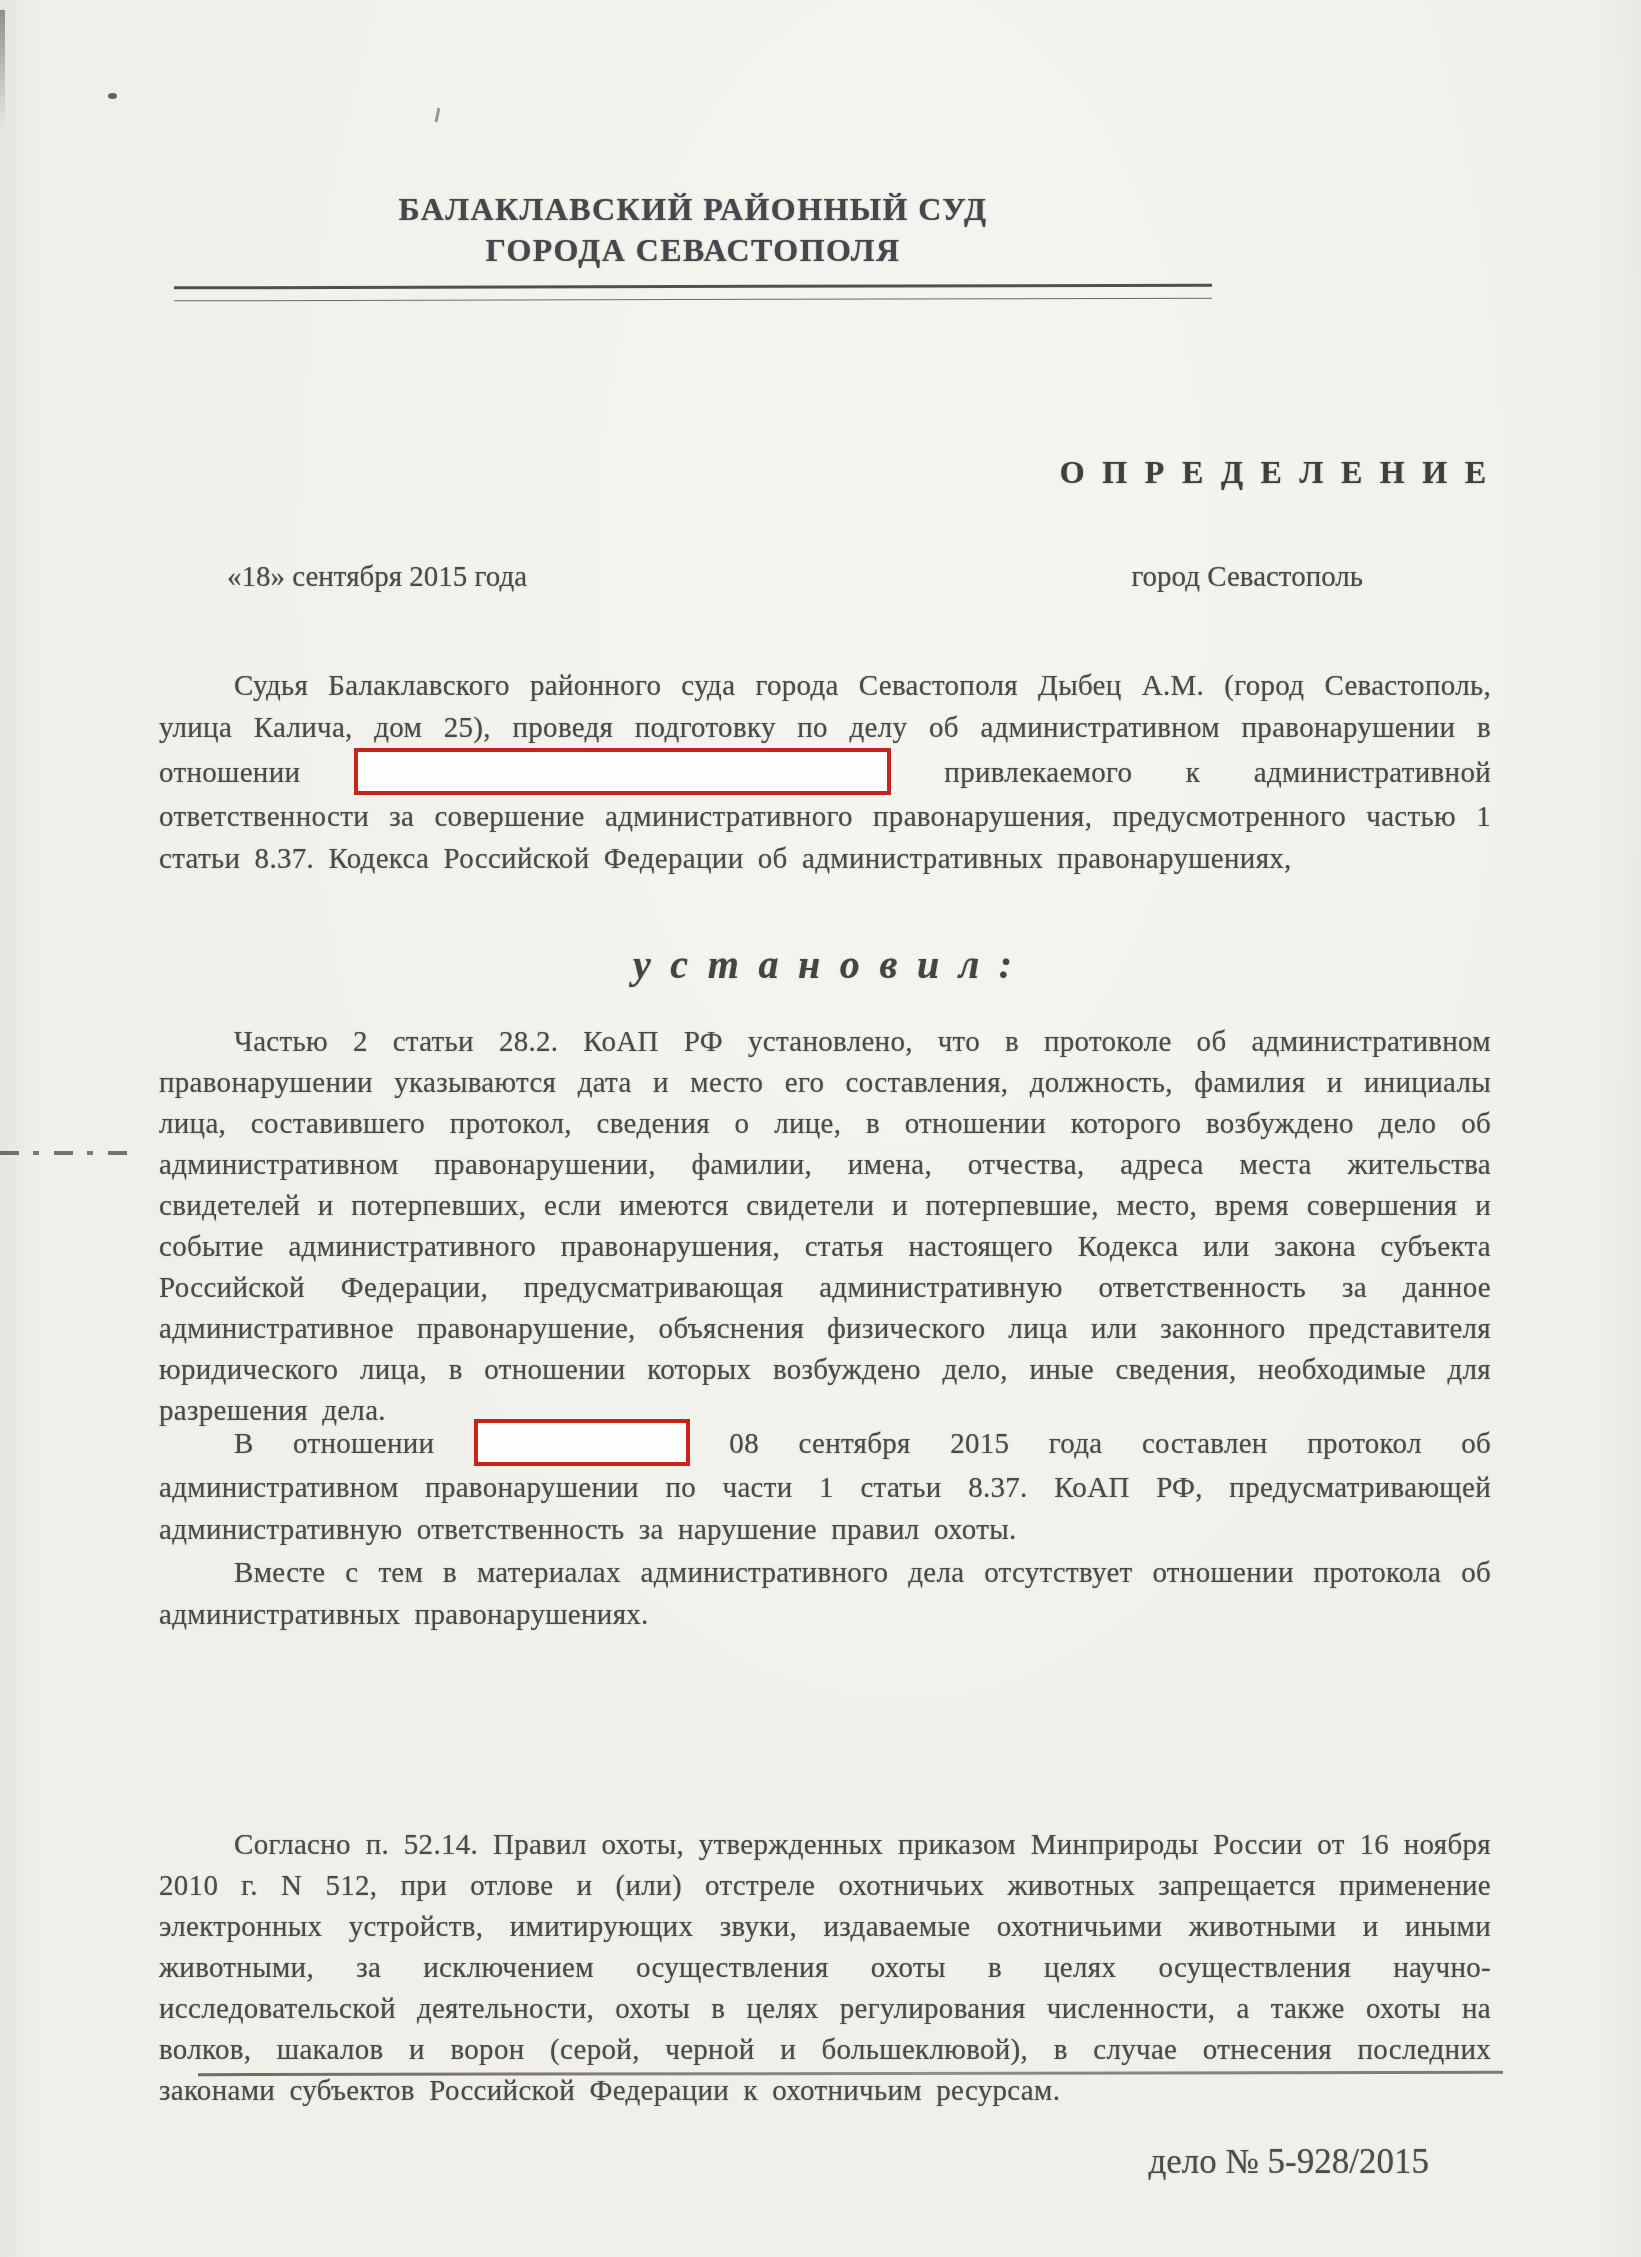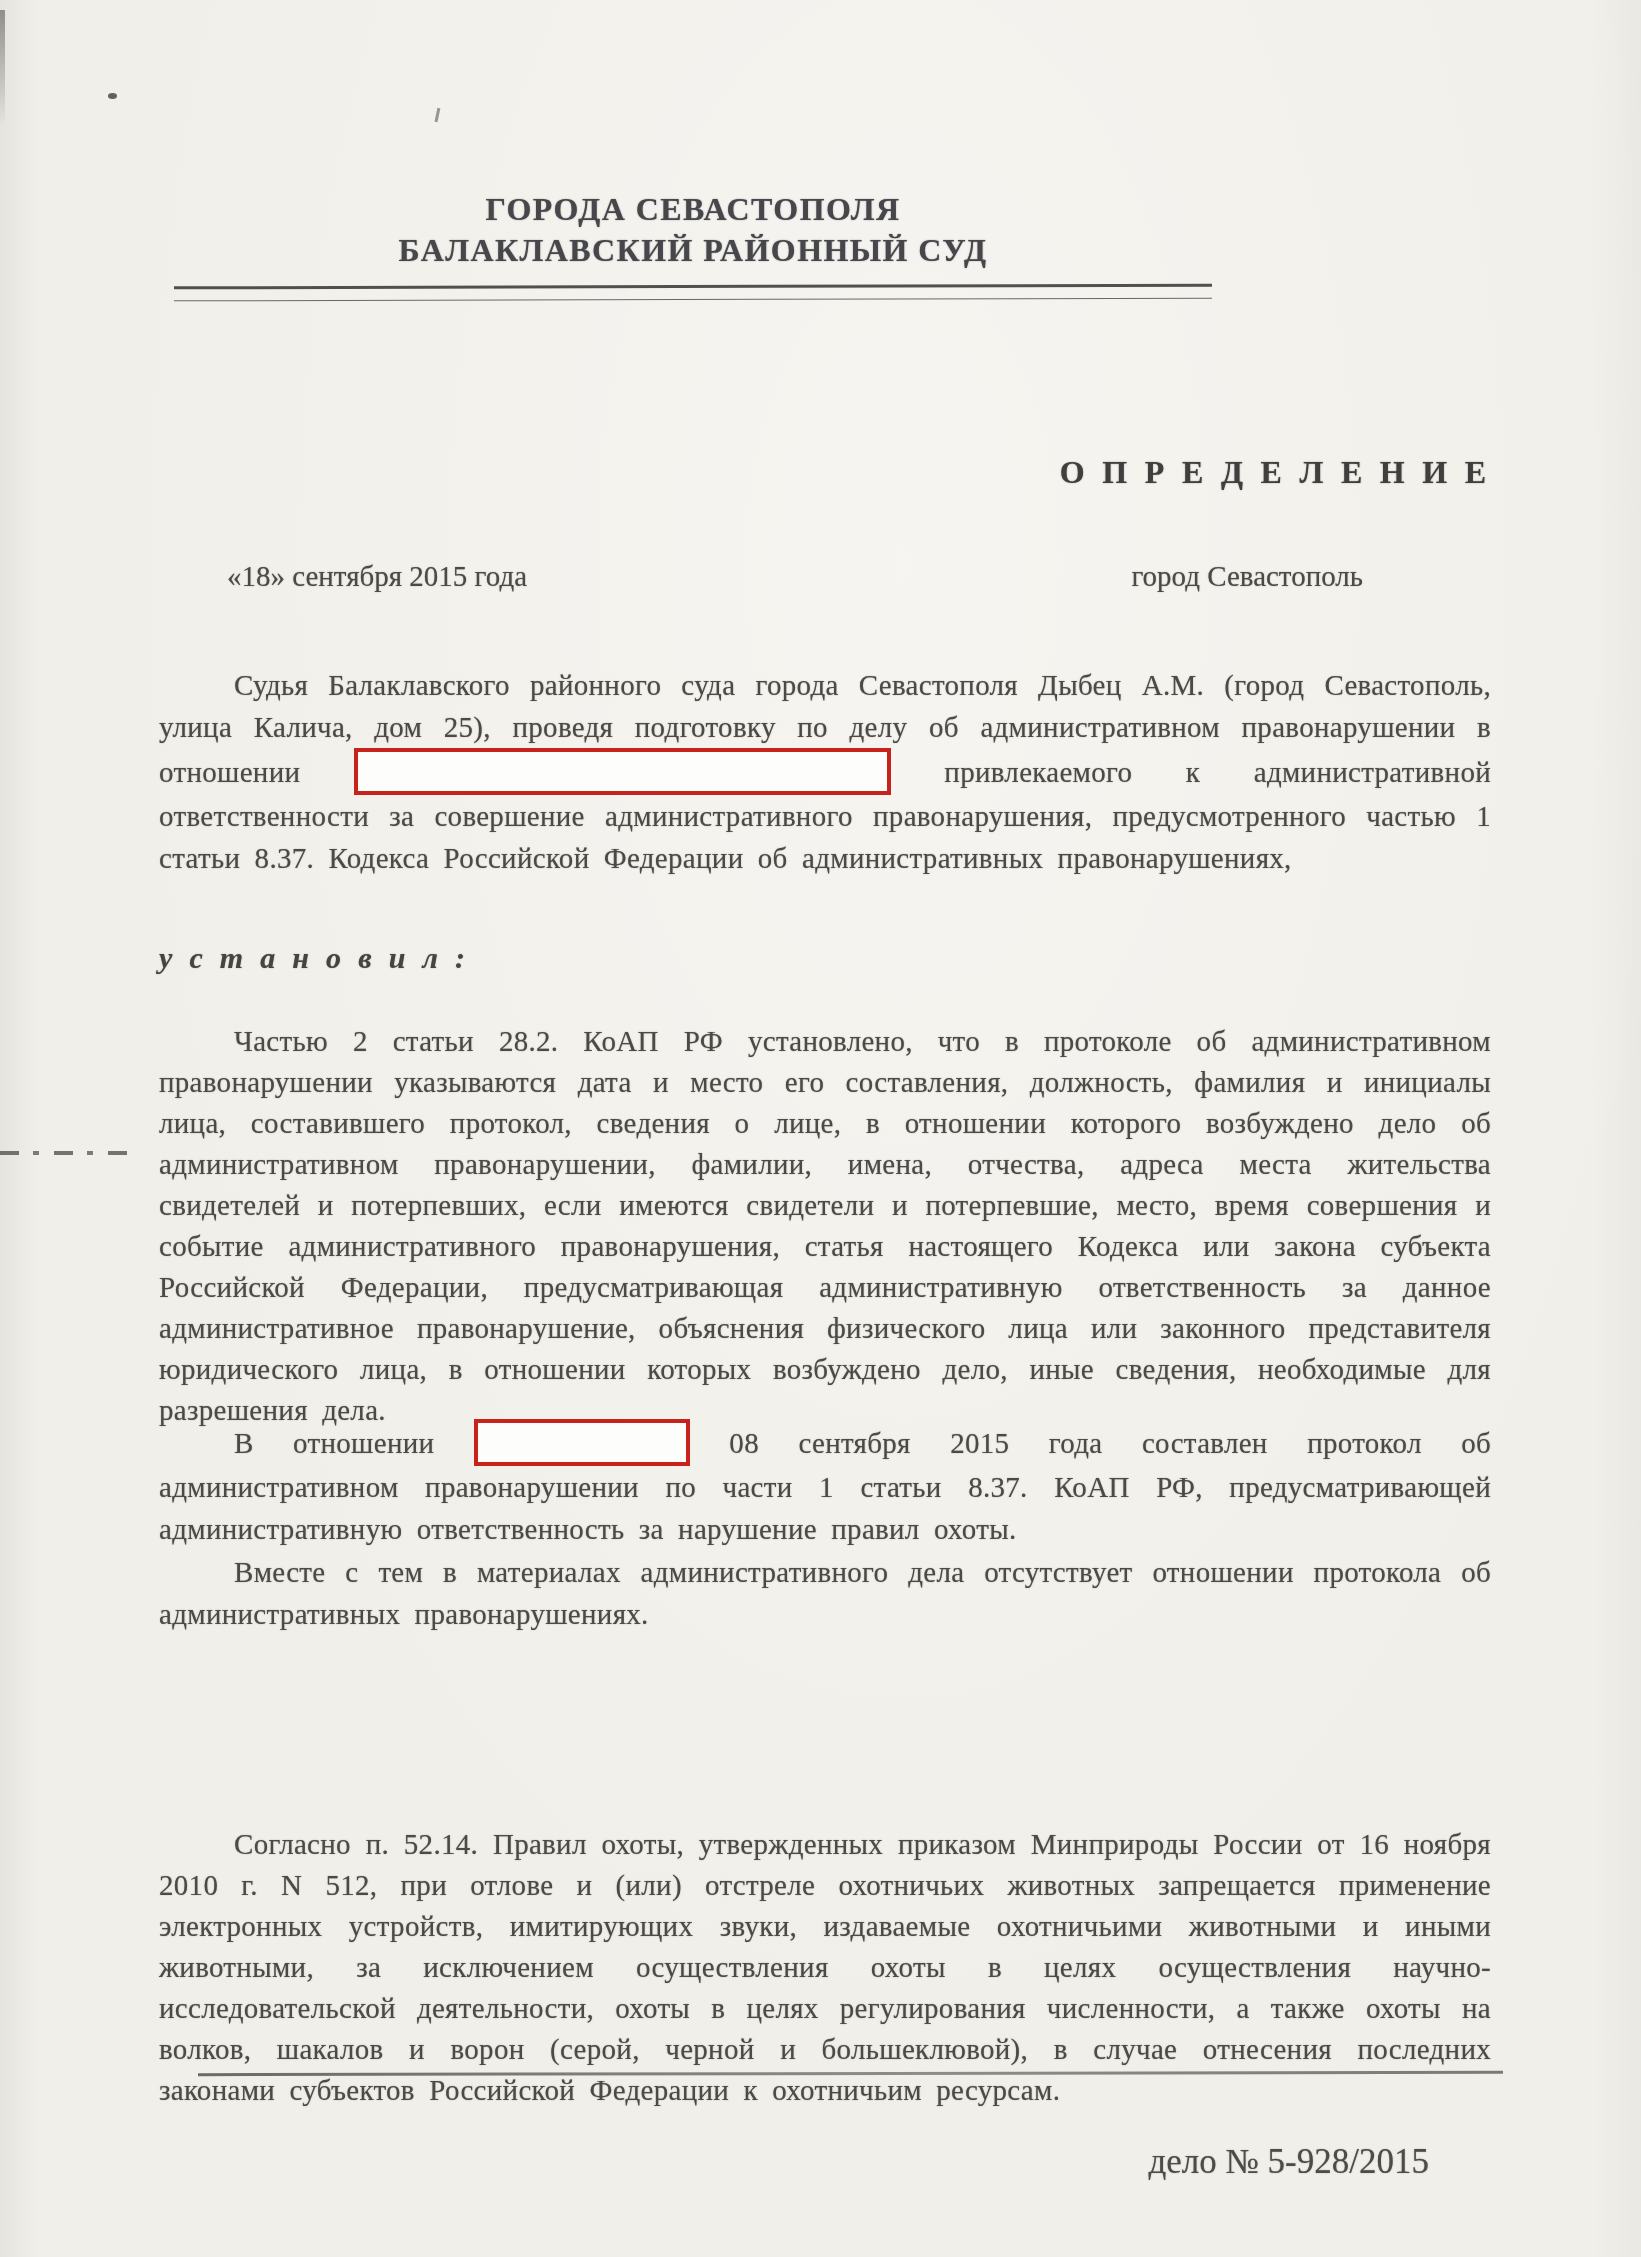--- a/index.html
+++ b/index.html
@@ -69,22 +69,22 @@
     line-height: 42px;
     word-spacing: 6.8px;
     letter-spacing: 0.3px;
     text-align: justify;
     text-indent: 75px;
   }
   .para-intro    { top: 664px; }
   .ustanovil {
     position: absolute;
     left: 159px; top: 941px; width: 1332px;
-    text-align: left;
-    font-size: 30px; font-style: italic; font-weight: 600;
+    text-align: center;
+    font-size: 40px; font-style: italic; font-weight: 600;
     letter-spacing: 4.8px;
     color: #454540;
     text-shadow: 0 0 1.2px rgba(60,60,56,0.55);
   }
   .para-koap     { top: 1021px; line-height: 41px; }
   .para-protocol { top: 1419px; }
   .para-original { top: 1551px; }
   .para-copy     { top: 1638px; }
   .para-hunting  { top: 1824px; line-height: 41px; }
   
@@ -142,22 +142,22 @@
 <body>
 
 <div class="page">
 
   <div class="artifact-edge"></div>
   <div class="artifact-dot"></div>
   <div class="artifact-tick"></div>
   <div class="artifact-dashes"></div>
 
   <div class="court-header">
+    <div>БАЛАКЛАВСКИЙ РАЙОННЫЙ СУД</div>
     <div>ГОРОДА СЕВАСТОПОЛЯ</div>
-    <div>БАЛАКЛАВСКИЙ РАЙОННЫЙ СУД</div>
   </div>
   <div class="header-rule"></div>
 
   <div class="doc-title ink">О П Р Е Д Е Л Е Н И Е</div>
 
   <div class="date-row ink">
     <span class="date">«18» сентября 2015 года</span>
     <span class="city">город Севастополь</span>
   </div>
 

